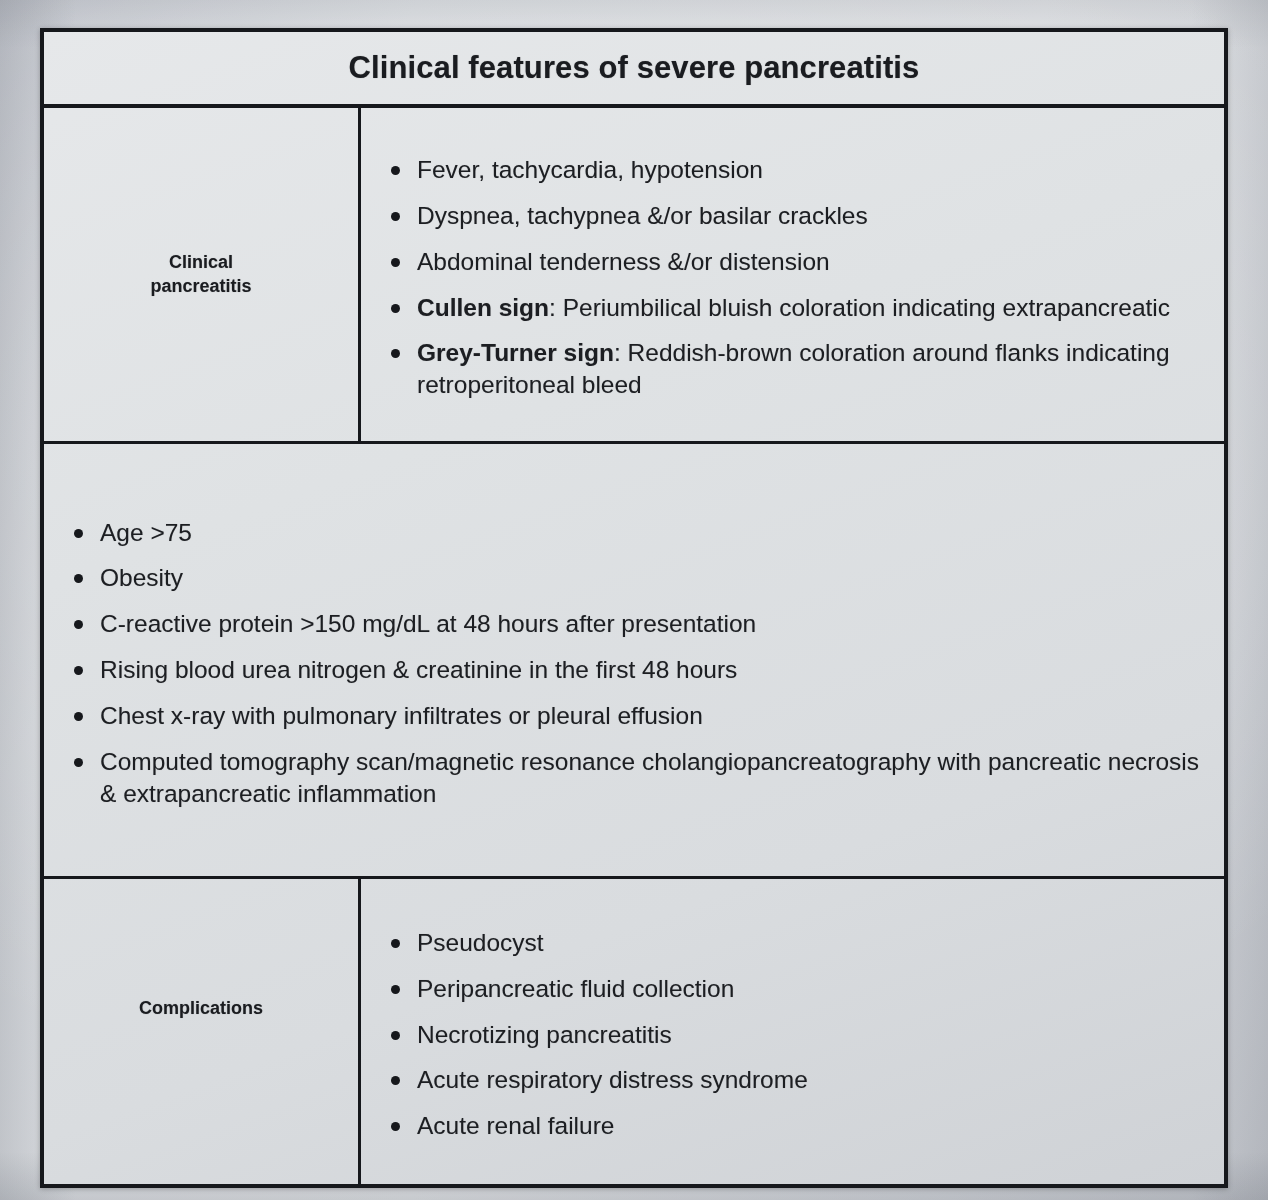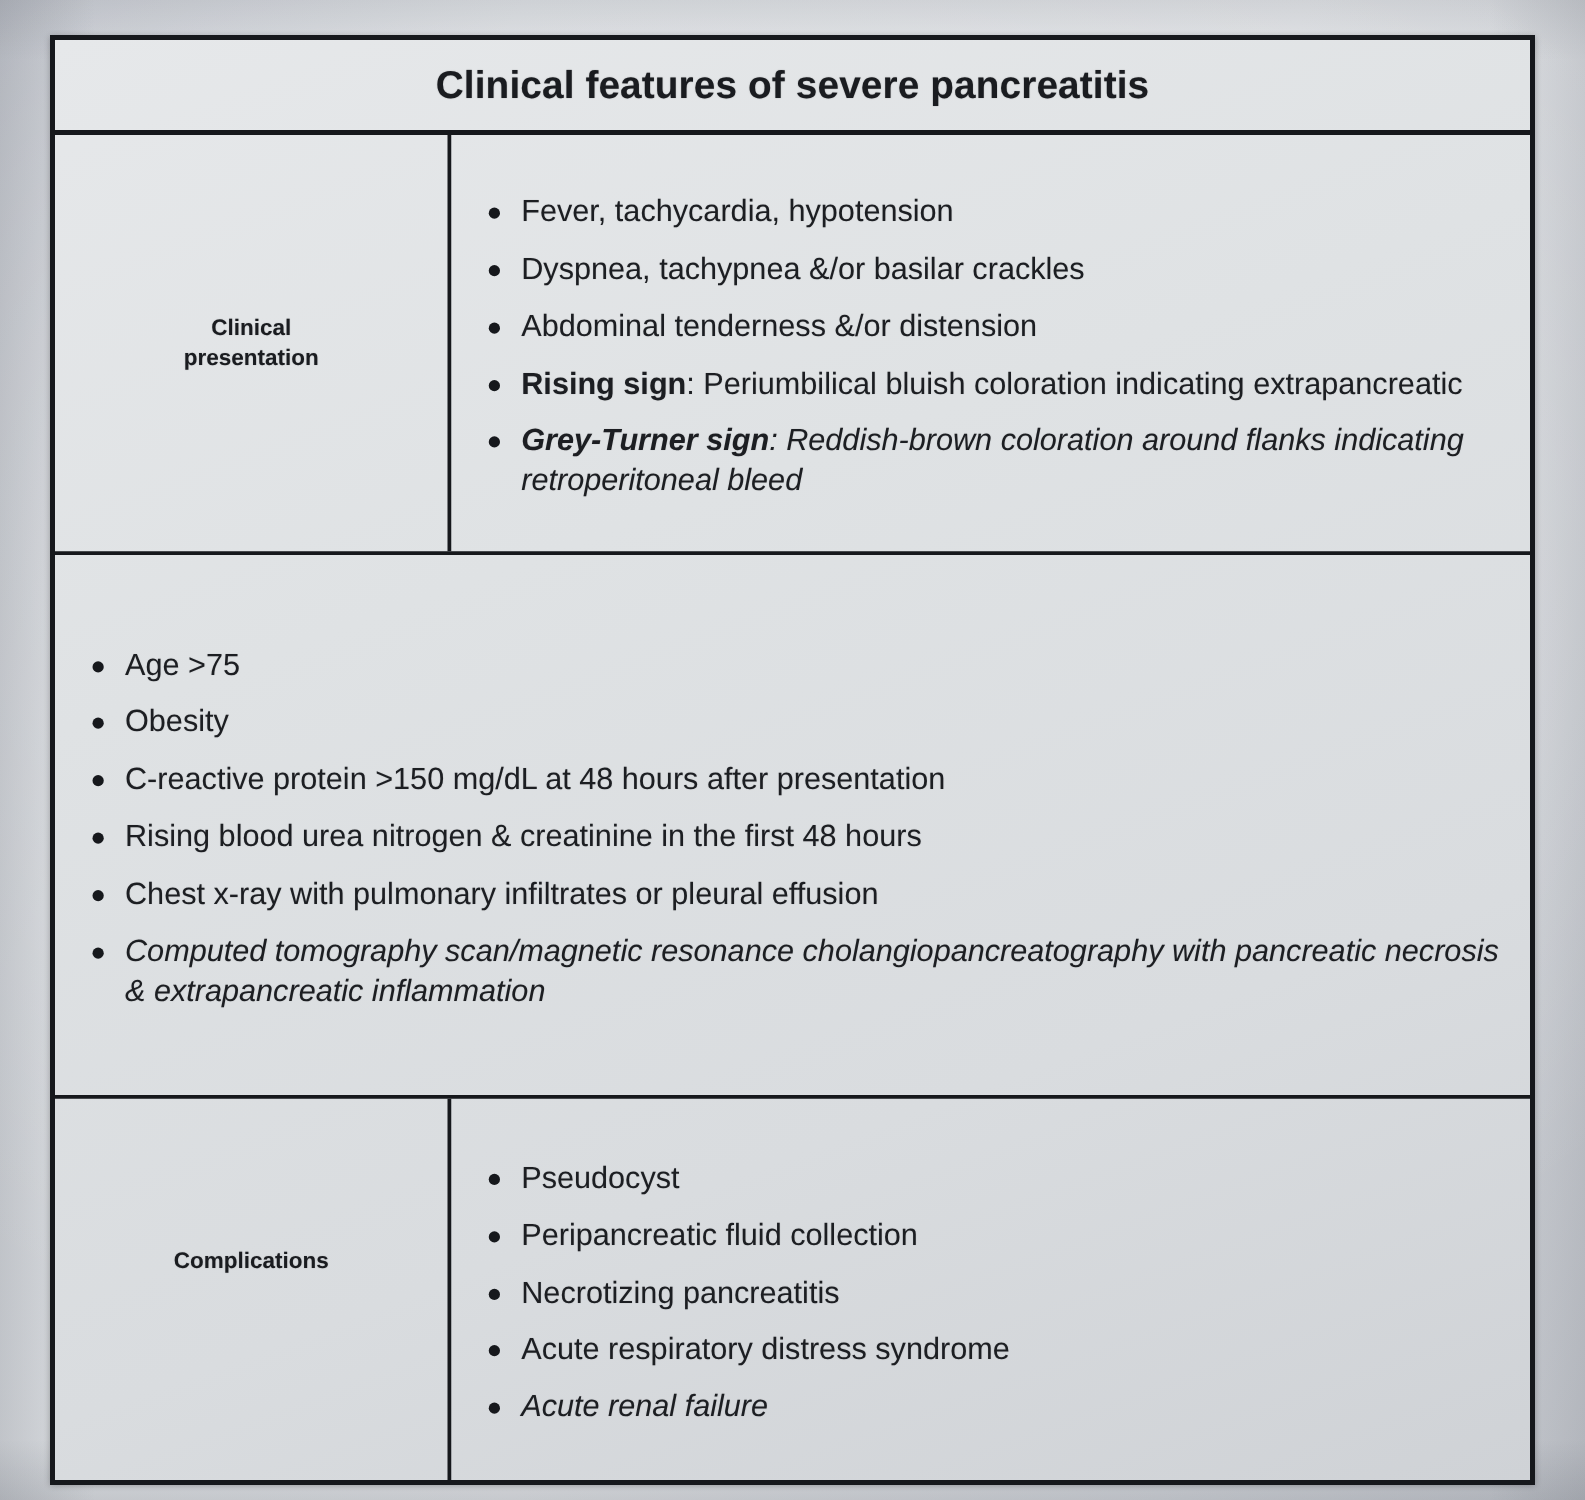--- a/index.html
+++ b/index.html
@@ -112,21 +112,21 @@
   }
   ul.bullets li {
     position: relative;
     padding-left: 30px;
     font-size: 24.5px;
     line-height: 1.30;
     color: #1c1e22;
     margin-bottom: 14px;
     text-shadow: 0 0 1px rgba(0,0,0,0.18);
   }
-  ul.bullets li:last-child { margin-bottom: 0; font-style: italic; }
+  ul.bullets li:last-child { margin-bottom: 0; }
   ul.bullets li::before {
     content: "";
     position: absolute;
     left: 4px;
     top: 12px;
     width: 9px;
     height: 9px;
     border-radius: 50%;
     background: #16181c;
   }
@@ -159,29 +159,29 @@
 <div class="photo-bg"></div>
 
 <div class="table-wrap">
 
   <div class="table-title">Clinical features of severe pancreatitis</div>
 
   <div class="row row-clinical">
     <div class="row-label">
       <span>
         <span>Clinical</span><br>
-        <span>presentation</span>
+        <span>pancreatitis</span>
       </span>
     </div>
     <div class="row-content">
       <ul class="bullets spacing-clinical">
         <li><span>Fever, tachycardia, hypotension</span></li>
         <li><span>Dyspnea, tachypnea &amp;/or basilar crackles</span></li>
         <li><span>Abdominal tenderness &amp;/or distension</span></li>
-        <li><b>Rising sign</b><span>: Periumbilical bluish coloration indicating extrapancreatic</span></li>
+        <li><b>Cullen sign</b><span>: Periumbilical bluish coloration indicating extrapancreatic</span></li>
         <li><b>Grey-Turner sign</b><span>: Reddish-brown coloration around flanks indicating retroperitoneal bleed</span></li>
       </ul>
     </div>
   </div>
 
   <div class="row row-associated">
     <div class="row-content">
       <ul class="bullets spacing-associated">
         <li><span>Age &gt;75</span></li>
         <li><span>Obesity</span></li>

